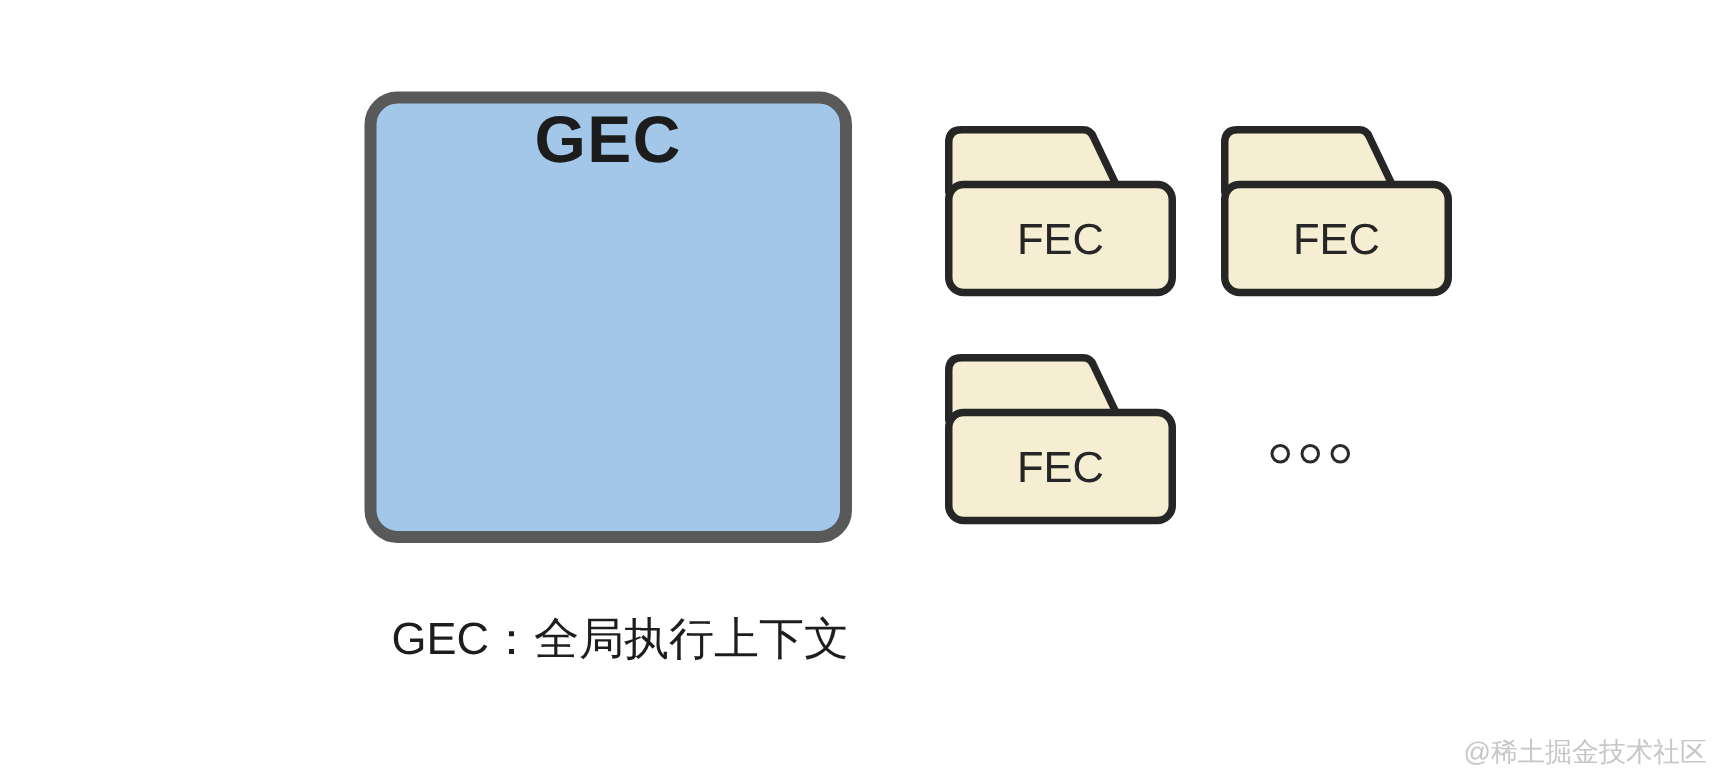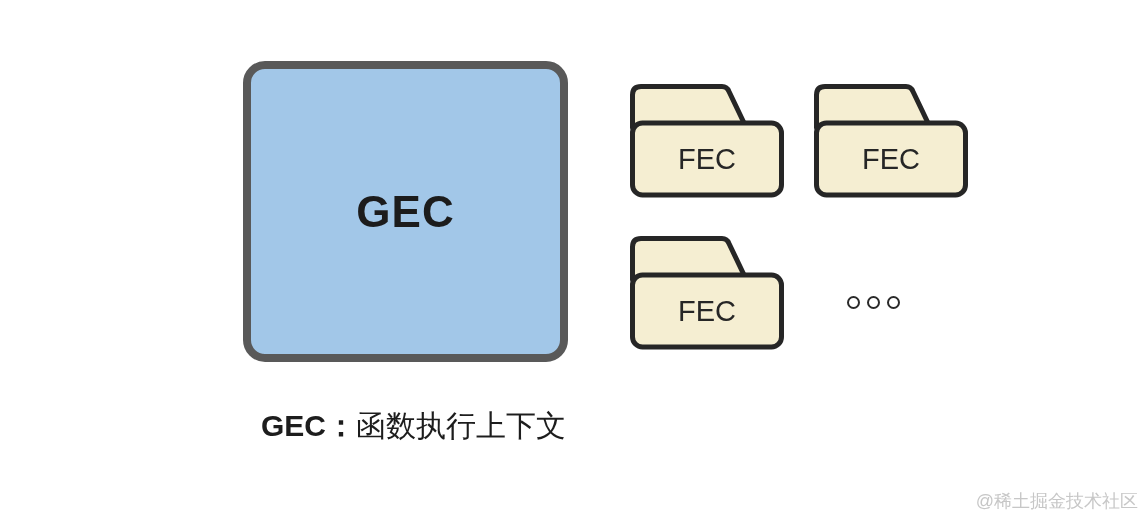--- a/index.html
+++ b/index.html
@@ -18,21 +18,20 @@
     position: absolute;
     left: 243px;
     top: 61px;
     width: 325px;
     height: 301px;
     box-sizing: border-box;
     border: 8px solid #595959;
     border-radius: 22px;
     background: #a2c7e8;
     display: flex;
-    align-items: center;
     justify-content: center;
   }
   .gec-label {
     font-size: 44px;
     font-weight: 700;
     color: #1c1c1c;
     letter-spacing: 1px;
   }
 
   
@@ -65,21 +64,21 @@
   }
 
   
   .caption {
     position: absolute;
     top: 406px;
     font-size: 30px;
     color: #1d1d1d;
     white-space: nowrap;
   }
-  .caption .term { font-weight: 700; }
+  .caption .term { font-weight: 400; }
   .caption .def  { font-weight: 400; }
   .caption-left  { left: 261px; }
   .caption-right { left: 649px; }
 
   
   .watermark {
     position: absolute;
     right: 4px;
     top: 489px;
     font-size: 18px;
@@ -115,19 +114,19 @@
     <text x="78" y="86" text-anchor="middle" class="folder-label-text" fill="#262626">FEC</text>
   </svg>
 
   <div class="dots">
     <span class="dot"></span>
     <span class="dot"></span>
     <span class="dot"></span>
   </div>
 
   <div class="caption caption-left">
-    <span class="term">GEC：</span><span class="def">函数执行上下文</span>
+    <span class="term">GEC：</span><span class="def">全局执行上下文</span>
   </div>
 
 
   <div class="watermark" style="color: rgb(199, 199, 199);">@稀土掘金技术社区</div>
 
 </div>
 
 </body></html>

